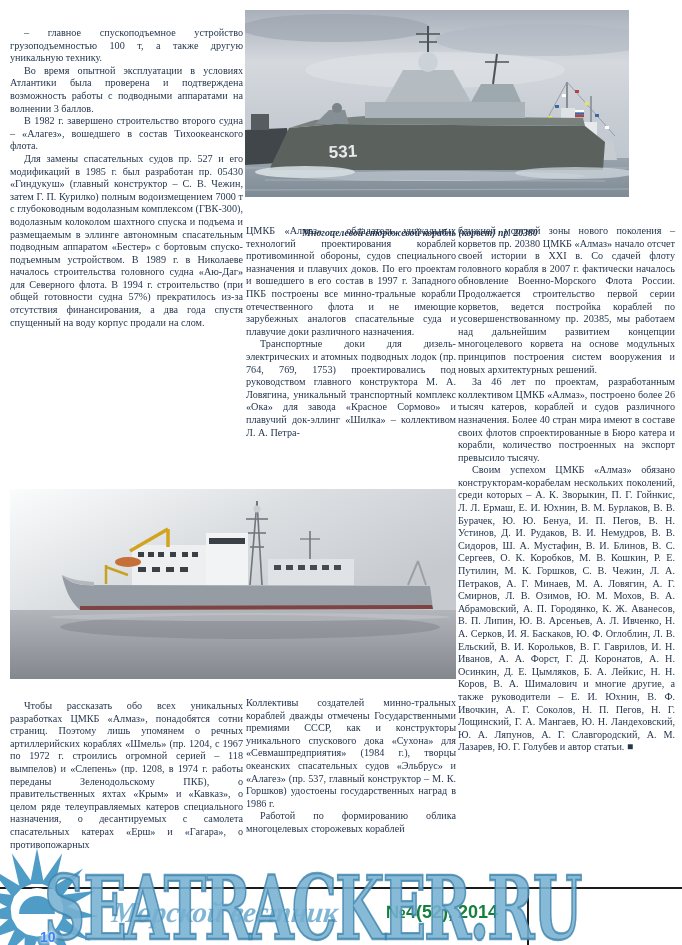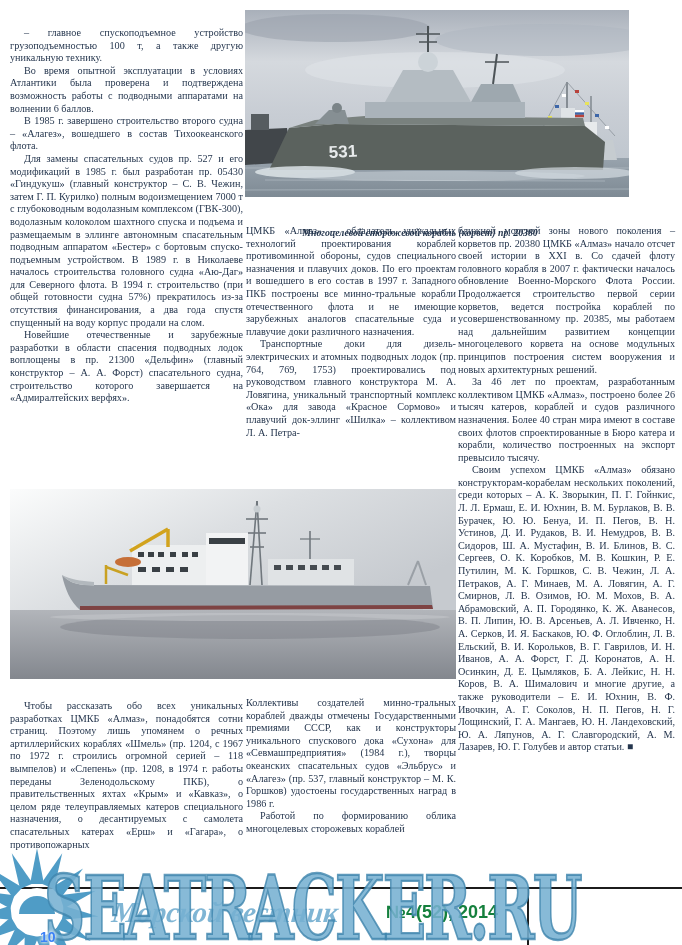--- a/index.html
+++ b/index.html
@@ -28,24 +28,23 @@
            transform-origin:bottom left;}
   #sun-logo{position:absolute;left:-28px;top:845px;z-index:9;pointer-events:none;}
 </style>
 </head>
 <body>
 
 <div id="page">
 
   <div class="col" style="left:10px;top:27px;width:233px;">
       <p>– главное спускоподъемное устройство грузоподъемностью 100 т, а также другую уникальную технику.</p>
-      <p>Во время опытной эксплуатации в условиях Атлантики была проверена и подтверждена возможность работы с подводными аппаратами на волнении 6 баллов.</p>
-      <p>В 1985 г. завершено строительство второго судна – «Алагез», вошедшего в состав Тихоокеанского флота.</p>
+      <p>Во время опытной эксплуатации в условиях Атлантики была проверена и подтверждена возможность работы с подводными аппаратами на волнении 3 баллов.</p>
+      <p>В 1982 г. завершено строительство второго судна – «Алагез», вошедшего в состав Тихоокеанского флота.</p>
       <p>Для замены спасательных судов пр. 527 и его модификаций в 1985 г. был разработан пр. 05430 «Гиндукуш» (главный конструктор – С. В. Чежин, затем Г. П. Курилко) полным водоизмещением 7000 т с глубоководным водолазным комплексом (ГВК-300), водолазным колоколом шахтного спуска и подъема и размещаемым в эллинге автономным спасательным подводным аппаратом «Бестер» с бортовым спуско-подъемным устройством. В 1989 г. в Николаеве началось строительства головного судна «Аю-Даг» для Северного флота. В 1994 г. строительство (при общей готовности судна 57%) прекратилось из-за отсутствия финансирования, а два года спустя спущенный на воду корпус продали на слом.</p>
-      <p>Новейшие отечественные и зарубежные разработки в области спасения подводных лодок воплощены в пр. 21300 «Дельфин» (главный конструктор – А. А. Форст) спасательного судна, строительство которого завершается на «Адмиралтейских верфях».</p>
     </div>
 
   <div class="photo" style="left:245px;top:10px;width:384px;height:187px;">
     <svg width="384" height="187" viewBox="0 0 384 187">
       <defs>
         <linearGradient id="sky1" x1="0" y1="0" x2="0" y2="1">
           <stop offset="0" stop-color="#a9b0ba"></stop>
             <stop offset="0.35" stop-color="#d5d9de"></stop>
           <stop offset="0.7" stop-color="#c8cdd4"></stop>
             <stop offset="1" stop-color="#c0c7cf"></stop>

